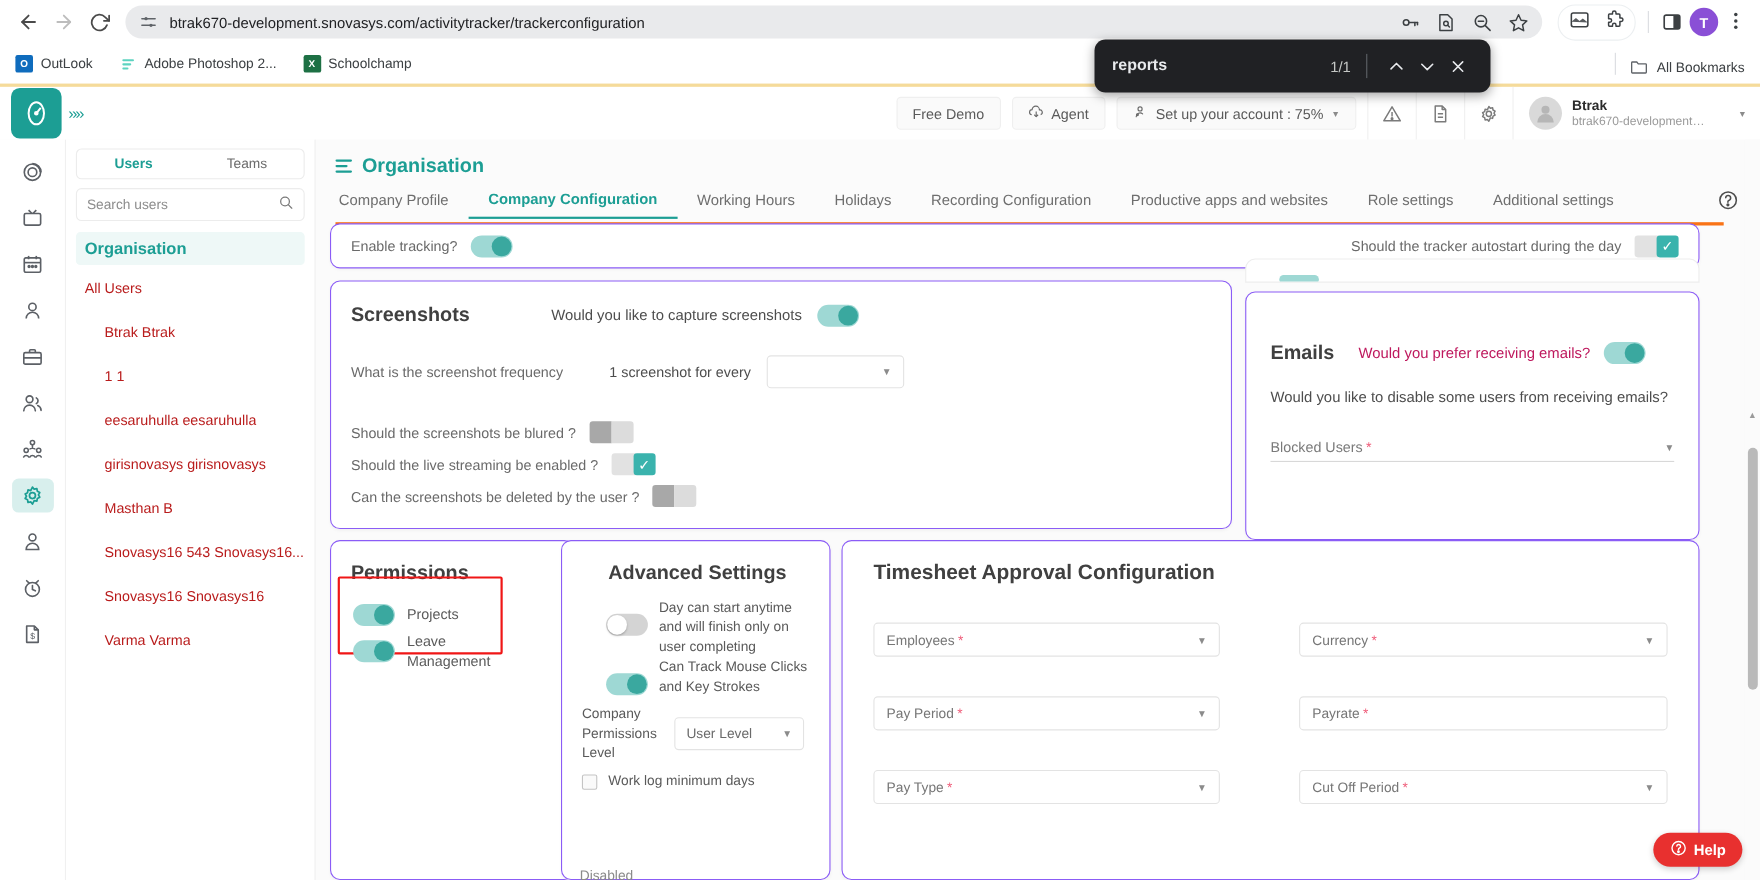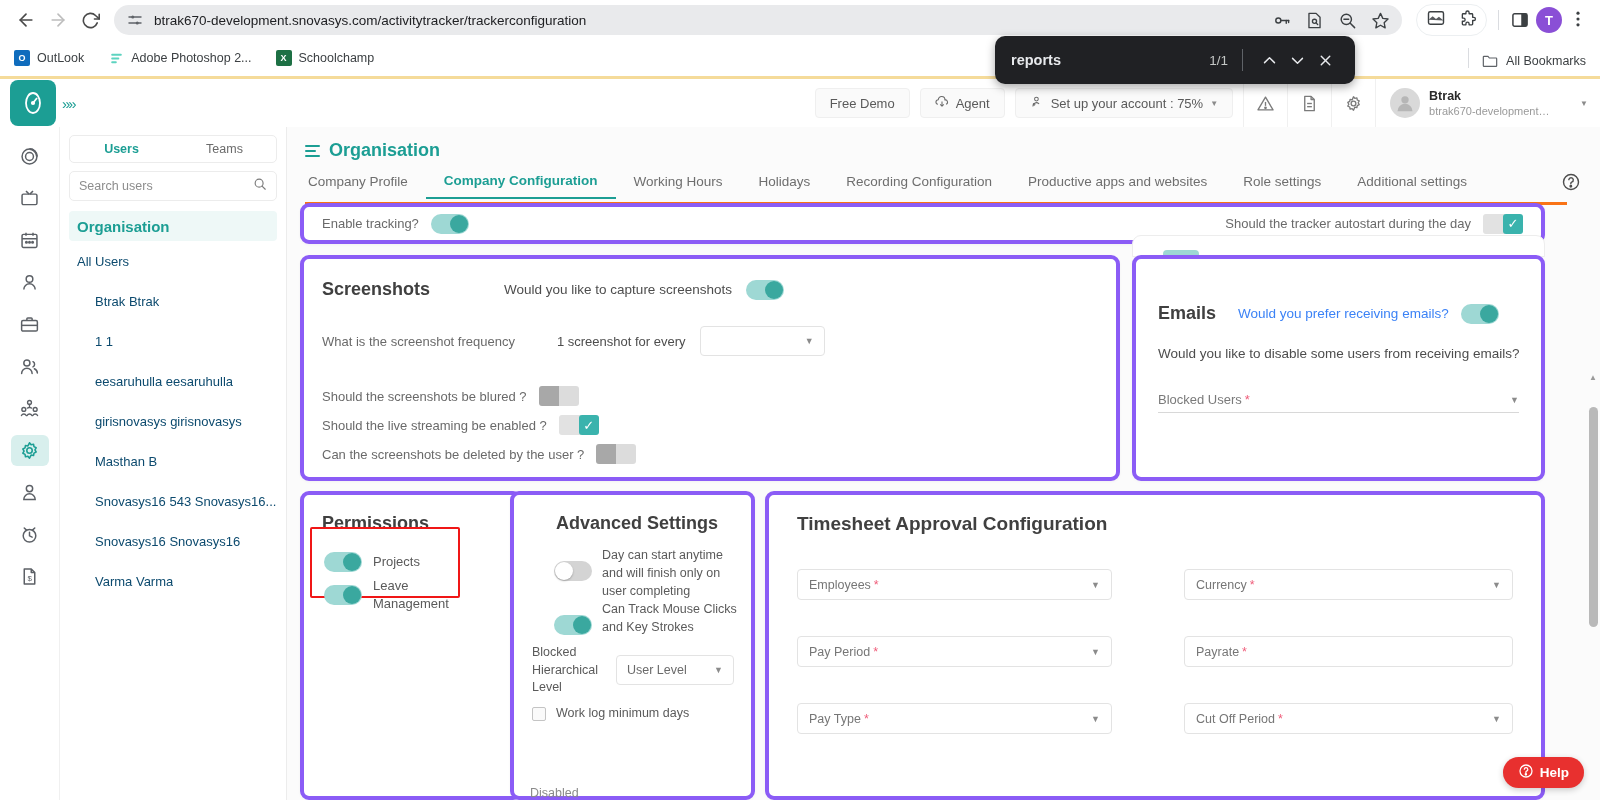--- a/index.html
+++ b/index.html
@@ -134,21 +134,21 @@
   }
   .search-box input {
     flex: 1; border: none; outline: none; font-size: 12.5px; color: #6b6b6b;
     font-family: "Liberation Sans", sans-serif; background: transparent;
   }
   .search-box input::placeholder { color: #8d8d8d; }
   .org-row {
     margin-top: 10px; height: 30px; display: flex; align-items: center; padding: 0 8px;
     background: #eef8f7; border-radius: 4px; color: #1c9e94; font-size: 15px; font-weight: 700; cursor: pointer;
   }
-  .u-row { height: 40px; display: flex; align-items: center; font-size: 13px; color: #0c4a6e; cursor: pointer; }
+  .u-row { height: 40px; display: flex; align-items: center; font-size: 13px; color: #b91c1c; cursor: pointer; }
   .u-all { padding-left: 8px; }
   .u-child { padding-left: 26px; }
   .u-name { overflow: hidden; text-overflow: ellipsis; white-space: nowrap; }
 
   
   .main { position: absolute; top: 51px; left: 287px; width: 1313px; height: 673px; background: #fbfbfb; }
   .org-title { display: flex; align-items: center; gap: 9px; padding: 13px 0 0 18px;
                color: #1c9e94; font-size: 18px; font-weight: 700; }
   .ham { display: flex; flex-direction: column; gap: 3px; }
   .ham i { display: block; height: 2px; background: #1c9e94; border-radius: 1px; }
@@ -158,21 +158,21 @@
     display: flex; align-items: center; gap: 0; height: 36px; margin: 8px 0 0 18px;
     border-bottom: 3px solid #f97316; width: 1262px; position: relative;
   }
   .tab {
     padding: 0 18px 9px 18px; font-size: 13.5px; color: #6e6e6e; cursor: pointer; white-space: nowrap;
   }
   .tab:first-child { padding-left: 3px; }
   .tab.active { color: #1c9e94; font-weight: 600; border-bottom: 2.5px solid #1c9e94; }
   .help-q { position: absolute; right: -14px; top: 3px; width: 20px; height: 20px; color: #4d4d4d; cursor: pointer; }
 
-  .card { background: #fff; border: 4px solid #8b5cf6; border-radius: 9px; box-shadow: 0 1px 3px rgba(0,0,0,.04); }
+  .card { background: #fff; border: 1px solid #8b5cf6; border-radius: 9px; box-shadow: 0 1px 3px rgba(0,0,0,.04); }
 
   .enable-card {
     position: absolute; top: 76px; left: 13px; width: 1245px; height: 41px;
     display: flex; align-items: center; padding: 0 18px;
   }
   .lbl { font-size: 13px; color: #6a6a6a; }
   .enable-right { margin-left: auto; display: flex; align-items: center; gap: 12px; }
 
   
   .tgl { width: 38px; height: 20px; border-radius: 10px; position: relative; cursor: pointer; flex: none; }
@@ -185,21 +185,21 @@
   .tglsq { width: 40px; height: 20px; display: flex; cursor: pointer; flex: none; }
   .tglsq .trk { width: 22px; height: 20px; background: #e2e2e2; border-radius: 3px 0 0 3px; }
   .tglsq .chk { width: 20px; height: 20px; background: #3ab3ad; border-radius: 3px;
                 display: flex; align-items: center; justify-content: center; color: #fff; font-size: 13px; margin-left: -2px; }
   
   .tglg { width: 40px; height: 20px; display: flex; cursor: pointer; flex: none; }
   .tglg .a { width: 20px; height: 20px; background: #a8a8a8; border-radius: 3px 0 0 3px; }
   .tglg .b { width: 20px; height: 20px; background: #dcdcdc; border-radius: 0 3px 3px 0; }
 
   .scr-card { position: absolute; top: 128px; left: 13px; width: 820px; height: 226px; }
-  .em-card  { position: absolute; top: 128px; left: 845px; width: 413px; height: 226px; }
+  .em-card  { position: absolute; top: 138px; left: 845px; width: 413px; height: 226px; }
   .perm-card{ position: absolute; top: 364px; left: 13px; width: 222px; height: 309px; }
   .adv-card { position: absolute; top: 364px; left: 223px; width: 245px; height: 309px; }
   .tsa-card { position: absolute; top: 364px; left: 478px; width: 780px; height: 309px; }
 
   .sec-title { color: #404040; font-size: 18px; font-weight: 700; }
   .row { display: flex; align-items: center; }
 
   .stub-card { position: absolute; top: 108px; left: 845px; width: 413px; height: 22px;
                background: #fff; border: 1px solid #ededed; border-radius: 9px 9px 0 0; overflow: hidden; }
   .stub-tgl { position: absolute; top: 14px; left: 30px; width: 36px; height: 8px;
@@ -679,21 +679,21 @@
           <span class="tglg" style="margin-left:12px;">
               <span class="a"></span>
               <span class="b"></span>
             </span>
         </div>
       </div>
 
       <div class="card em-card">
         <div class="row" style="margin:44px 0 0 22px;">
           <span class="sec-title">Emails</span>
-          <span class="lbl" style="margin-left:22px;font-size:13.5px;color:#3b82f6;">Would you prefer receiving emails?</span>
+          <span class="lbl" style="margin-left:22px;font-size:13.5px;color:#be185d;">Would you prefer receiving emails?</span>
           <span class="tgl on" style="margin-left:12px;">
               <span class="knob"></span>
             </span>
         </div>
         <div style="margin:22px 0 0 22px;font-size:13.5px;color:#4d4d4d;">Would you like to disable some users from receiving emails?</div>
         <div class="underline-sel" style="margin:26px 22px 0 22px;">
           <span>Blocked Users</span>
           <span class="req">*</span>
           <span style="margin-left:auto;color:#8b8b8b;font-size:9px;">▼</span>
         </div>
@@ -724,21 +724,21 @@
             </span>
           <span class="adv-lbl">Day can start anytime and will finish only on user completing</span>
         </div>
         <div class="adv-row" style="margin:1px 14px 0 40px;">
           <span class="tgl on" style="margin-top:14px;">
               <span class="knob"></span>
             </span>
           <span class="adv-lbl">Can Track Mouse Clicks and Key Strokes</span>
         </div>
         <div class="adv-row" style="margin:7px 10px 0 18px;align-items:center;">
-          <span class="adv-lbl" style="width:74px;">Blocked Hierarchical Level</span>
+          <span class="adv-lbl" style="width:74px;">Company Permissions Level</span>
           <span class="sel" style="width:118px;">
             <span>User Level</span>
             <span class="car">▼</span>
           </span>
         </div>
         <div class="adv-row" style="margin:8px 10px 0 18px;align-items:center;">
           <span class="cbx"></span>
           <span class="adv-lbl">Work log minimum days</span>
         </div>
         <div class="cut-text">Disabled</div>

